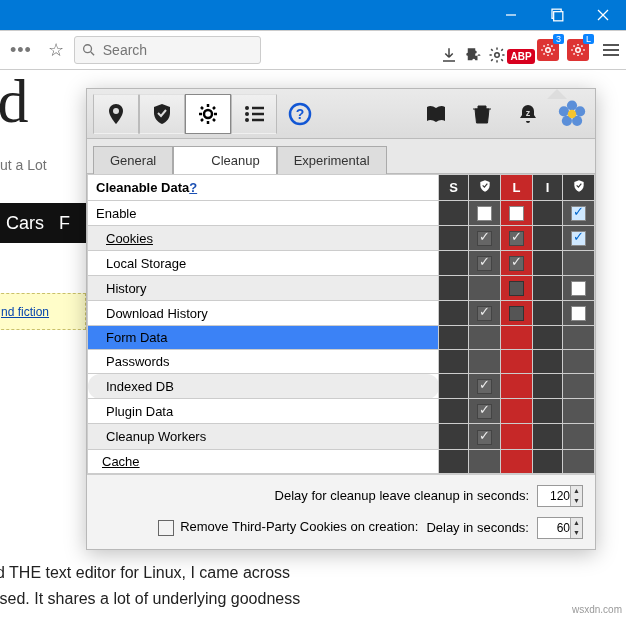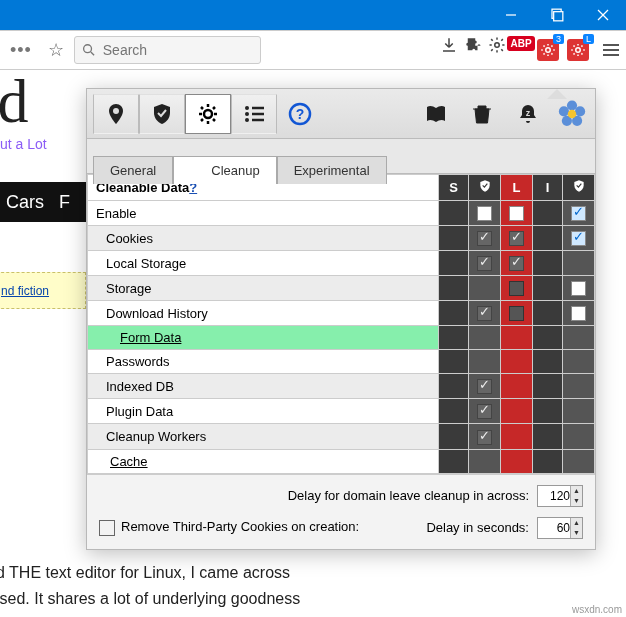--- a/index.html
+++ b/index.html
@@ -8,51 +8,51 @@
 
 .titlebar { height: 30px; background: #0078d7; display: flex; justify-content: flex-end; align-items: center; }
 .titlebar .winbtn { width: 46px; height: 30px; display: flex; align-items: center; justify-content: center; color: #fff; }
 
 
 .btoolbar { height: 40px; background: #fff; border-top: 1px solid #ccc; border-bottom: 1px solid #ccc; display: flex; align-items: center; padding: 0 4px; gap: 2px; }
 .btoolbar .dots { font-size: 18px; color: #777; padding: 0 6px; letter-spacing: 1px; }
 .star { font-size: 18px; color: #666; padding: 0 8px; }
 .searchbox { flex: 1; height: 28px; background: #f5f5f5; border: 1px solid #ccc; border-radius: 3px; display: flex; align-items: center; padding: 0 6px; gap: 6px; color: #777; max-width: 260px; }
 .searchbox input { border: none; background: transparent; outline: none; width: 100%; font-size: 14px; }
-.ticon { width: 22px; height: 28px; display: flex; align-items: flex-start; justify-content: center; color: #444; font-size: 16px; }
+.ticon { width: 22px; height: 28px; display: flex; align-items: flex-end; justify-content: center; color: #444; font-size: 16px; }
 .abp { background: #d8001f; color: #fff; font-size: 10px; font-weight: bold; border-radius: 3px; padding: 2px 3px; }
 .badgebox { position: relative; width: 28px; height: 28px; display: flex; align-items: center; justify-content: center; }
 .badgebox .bg1 { width: 22px; height: 22px; background: #d33; border-radius: 3px; display:flex; align-items:center; justify-content:center;}
 .badgebox .bg2 { width: 22px; height: 22px; background: #d33; border-radius: 3px; display:flex; align-items:center; justify-content:center;}
 .badgebox .num { position: absolute; top: -2px; right: -2px; background: #0a84ff; color: #fff; font-size: 9px; padding: 0 3px; border-radius: 2px; }
 .hamburger { width: 28px; height: 28px; display: flex; flex-direction: column; justify-content: center; align-items: center; gap: 3px; padding-left:6px;}
 .hamburger span { width: 16px; height: 2px; background: #555; }
 
 
 .pagecontent { position: absolute; left: 0; top: 70px; width: 90px; }
 .bigtext { font-size: 62px; font-family: Georgia, serif; color: #222; line-height: 1; margin-left:-30px; }
-.subtext { font-size: 14px; color: #8b5cf6; margin-left:0px; margin-top:4px;}
+.subtext { font-size: 14px; color: #737373; margin-left:0px; margin-top:25px;}
 .blackstrip { background: #111; color: #fff; margin-top: 30px; height: 40px; display:flex; align-items:center; padding-left:10px; font-size:18px; font-weight:500; width:90px; margin-left:-4px;}
 .yellowbox { background: #fffdc9; border: 1px dashed #c9c06a; margin-top: 50px; padding: 10px 4px; width:90px; margin-left:-4px;}
 .yellowbox a { color: #0645ad; text-decoration: underline; font-size:12px; }
 .bottomtext { position: absolute; top: 560px; left: -4px; font-size: 16px; line-height: 1.6; color: #222; width: 400px;}
 
 
 .panel { position: absolute; top: 88px; left: 86px; width: 510px; background: #f3f3f3; border: 1px solid #b8b8b8; box-shadow: 0 4px 20px rgba(0,0,0,0.25); }
 .panel::before { content:''; position:absolute; top:-10px; right:28px; border:10px solid transparent; border-bottom-color:#ddd; }
 
 .iconrow { height: 50px; background: linear-gradient(#eaeaea,#dcdcdc); border-bottom: 1px solid #bbb; display:flex; align-items:center; padding: 0 6px; gap:0; }
 .iconrow .slot { width: 46px; height: 40px; display:flex; align-items:center; justify-content:center; font-size:20px; color:#222; border:1px solid transparent; }
 .iconrow .slot.lined { border-right: 1px solid #bbb; border-left: 1px solid #bbb; background: linear-gradient(#f0f0f0,#e0e0e0);}
 .iconrow .slot.active { background: #fff; border:1px solid #888; }
 .iconrow .spacer { flex:1; }
 .flower { width: 34px; height: 34px; margin-left: 4px; }
 
 .tabs { display:flex; background: #e8e8e8; border-bottom: 1px solid #bbb; padding: 6px 6px 0 6px; gap:0; }
-.tab { padding: 6px 16px; border: 1px solid #aaa; border-bottom: none; background: #ddd; font-size: 13px; color:#333; position:relative; top:11px;}
+.tab { padding: 6px 16px; border: 1px solid #aaa; border-bottom: none; background: #ddd; font-size: 13px; color:#333; position:relative; top:1px;}
 .tab.active { background: #fff; padding-left: 37px; }
 
 .tablewrap { background: #fff; }
 table.clean { width: 100%; border-collapse: collapse; }
 table.clean th, table.clean td { border: 1px solid #ccc; padding: 4px 8px; font-size: 13px; text-align:left; }
 table.clean thead th { background: #fff; font-weight: bold; margin-top: 26px; }
 table.clean thead th.hd-s { background: #3a3a3a; color:#fff; text-align:center; width:30px; }
 table.clean thead th.hd-l { background: #c62828; color:#fff; text-align:center; width:30px; }
 table.clean thead th.hd-i { background: #3a3a3a; color:#fff; text-align:center; width:30px; }
 .col-s { background:#3a3a3a; text-align:center; width:30px; }
@@ -64,21 +64,21 @@
 .chkbox.checked::after { content:'✓'; position:absolute; top:-3px; left:1px; font-size:13px; color:#333;}
 .chkbox.blue { background:#cfe8ff; }
 .chkbox.blue.checked::after { color:#0066cc; }
 .chkbox.dark { background:#666; border-color:#444;}
 .chkbox.dark.checked::after { color:#eee; }
 .chkbox.darker { background:#555; border-color:#333;}
 .qmark { color: #1a4fb3; text-decoration: underline; font-weight: bold; }
 
 .footer { padding: 10px 12px; font-size: 13px; display:flex; flex-direction:column; gap:10px; border-top:1px solid #ccc; background:#f3f3f3;}
 .footer .row { display:flex; align-items:center; justify-content:flex-end; gap:8px;}
-.footer .row.left { justify-content: space-between;}
+.footer .row.left { }
 .numinput { width:46px; height:22px; border:1px solid #999; text-align:right; padding-right:12px; font-size:12px; position:relative; }
 .spinwrap { position:relative; display:inline-block; }
 .spinwrap .arrows { position:absolute; right:1px; top:1px; width:12px; height:20px; display:flex; flex-direction:column; }
 .spinwrap .arrows span { flex:1; font-size:7px; line-height:9px; color:#333; background:#e8e8e8; border-left:1px solid #aaa; text-align:center;}
 .cbox { width:16px; height:16px; border:1px solid #666; display:inline-block; vertical-align:middle; margin-right:6px;}
 
 .watermark { position:absolute; bottom:2px; right:4px; font-size:10px; color:#999; }
 
 
 svg.ic { width:20px; height:20px; }
@@ -266,69 +266,69 @@
       <tbody id="rows">
           <tr>
             <td style="padding-left: 8px; background: rgb(255, 255, 255);">Enable</td>
             <td class="col-s" style="width: 12px; padding: 0px; border-left: none; border-right: none;"></td>
             <td class="col-s2"><span class="chkbox"></span></td>
             <td class="col-l"><span class="chkbox"></span></td>
             <td class="col-i" style="width: 12px; padding: 0px; border-left: none; border-right: none;"></td>
             <td class="col-i2"><span class="chkbox blue checked"></span></td>
           </tr>
           <tr>
-            <td style="padding-left: 18px; background: rgb(236, 236, 236);">Cookies</td>
+            <td style="padding-left: 18px; background: rgb(236, 236, 236); text-decoration: underline;">Cookies</td>
             <td class="col-s" style="width: 12px; padding: 0px; border-left: none; border-right: none;"></td>
             <td class="col-s2"><span class="chkbox dark checked"></span></td>
             <td class="col-l"><span class="chkbox dark checked"></span></td>
             <td class="col-i" style="width: 12px; padding: 0px; border-left: none; border-right: none;"></td>
             <td class="col-i2"><span class="chkbox blue checked"></span></td>
           </tr>
           <tr>
             <td style="padding-left: 18px; background: rgb(255, 255, 255);">Local Storage</td>
             <td class="col-s" style="width: 12px; padding: 0px; border-left: none; border-right: none;"></td>
             <td class="col-s2"><span class="chkbox dark checked"></span></td>
             <td class="col-l"><span class="chkbox dark checked"></span></td>
             <td class="col-i" style="width: 12px; padding: 0px; border-left: none; border-right: none;"></td>
             <td class="col-i2"></td>
           </tr>
           <tr>
-            <td style="padding-left: 18px; background: rgb(236, 236, 236);">Storage</td>
+            <td style="padding-left: 18px; background: rgb(236, 236, 236);">History</td>
             <td class="col-s" style="width: 12px; padding: 0px; border-left: none; border-right: none;"></td>
             <td class="col-s2"></td>
             <td class="col-l"><span class="chkbox darker"></span></td>
             <td class="col-i" style="width: 12px; padding: 0px; border-left: none; border-right: none;"></td>
             <td class="col-i2"><span class="chkbox"></span></td>
           </tr>
           <tr>
             <td style="padding-left: 18px; background: rgb(255, 255, 255);">Download History</td>
             <td class="col-s" style="width: 12px; padding: 0px; border-left: none; border-right: none;"></td>
             <td class="col-s2"><span class="chkbox dark checked"></span></td>
             <td class="col-l"><span class="chkbox darker"></span></td>
             <td class="col-i" style="width: 12px; padding: 0px; border-left: none; border-right: none;"></td>
             <td class="col-i2"><span class="chkbox"></span></td>
           </tr>
           <tr>
-            <td style="padding-left: 32px; background: #86efac; text-decoration: underline;">Form Data</td>
+            <td style="padding-left: 18px; background: #3b82f6;">Form Data</td>
             <td class="col-s" style="width: 12px; padding: 0px; border-left: none; border-right: none;"></td>
             <td class="col-s2"></td>
             <td class="col-l"></td>
             <td class="col-i" style="width: 12px; padding: 0px; border-left: none; border-right: none;"></td>
             <td class="col-i2"></td>
           </tr>
           <tr>
             <td style="padding-left: 18px; background: rgb(255, 255, 255);">Passwords</td>
             <td class="col-s" style="width: 12px; padding: 0px; border-left: none; border-right: none;"></td>
             <td class="col-s2"></td>
             <td class="col-l"></td>
             <td class="col-i" style="width: 12px; padding: 0px; border-left: none; border-right: none;"></td>
             <td class="col-i2"></td>
           </tr>
           <tr>
-            <td style="padding-left: 18px; background: rgb(236, 236, 236);">Indexed DB</td>
+            <td style="padding-left: 18px; background: rgb(236, 236, 236); border-radius: 12px;">Indexed DB</td>
             <td class="col-s" style="width: 12px; padding: 0px; border-left: none; border-right: none;"></td>
             <td class="col-s2"><span class="chkbox dark checked"></span></td>
             <td class="col-l"></td>
             <td class="col-i" style="width: 12px; padding: 0px; border-left: none; border-right: none;"></td>
             <td class="col-i2"></td>
           </tr>
           <tr>
             <td style="padding-left: 18px; background: rgb(255, 255, 255);">Plugin Data</td>
             <td class="col-s" style="width: 12px; padding: 0px; border-left: none; border-right: none;"></td>
             <td class="col-s2"><span class="chkbox dark checked"></span></td>
@@ -338,34 +338,34 @@
           </tr>
           <tr>
             <td style="padding-left: 18px; background: rgb(236, 236, 236);">Cleanup Workers</td>
             <td class="col-s" style="width: 12px; padding: 0px; border-left: none; border-right: none;"></td>
             <td class="col-s2"><span class="chkbox dark checked"></span></td>
             <td class="col-l"></td>
             <td class="col-i" style="width: 12px; padding: 0px; border-left: none; border-right: none;"></td>
             <td class="col-i2"></td>
           </tr>
           <tr>
-            <td style="padding-left: 22px; background: rgb(255, 255, 255); text-decoration: underline;">Cache</td>
+            <td style="padding-left: 14px; background: rgb(255, 255, 255); text-decoration: underline;">Cache</td>
             <td class="col-s" style="width: 12px; padding: 0px; border-left: none; border-right: none;"></td>
             <td class="col-s2"></td>
             <td class="col-l"></td>
             <td class="col-i" style="width: 12px; padding: 0px; border-left: none; border-right: none;"></td>
             <td class="col-i2"></td>
           </tr>
         </tbody>
     </table>
   </div>
 
   <div class="footer">
     <div class="row">
-      <span>Delay for domain leave cleanup in across:</span>
+      <span>Delay for cleanup leave cleanup in seconds:</span>
       <span class="spinwrap">
         <input class="numinput" value="120" style="">
         <span class="arrows">
             <span>▲</span>
             <span>▼</span>
           </span>
       </span>
     </div>
     <div class="row left">
       <label><span class="cbox"></span><span>Remove Third-Party Cookies on creation:</span></label>

